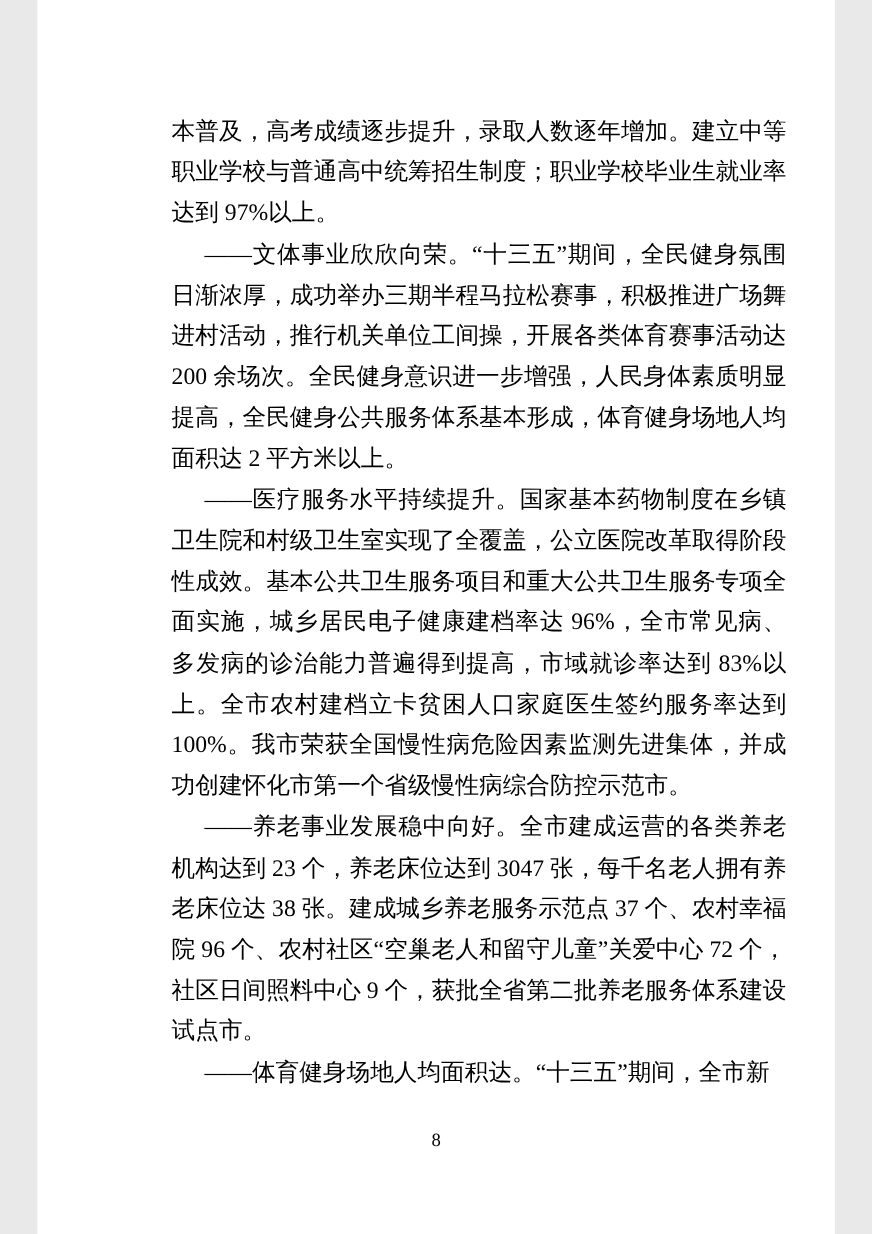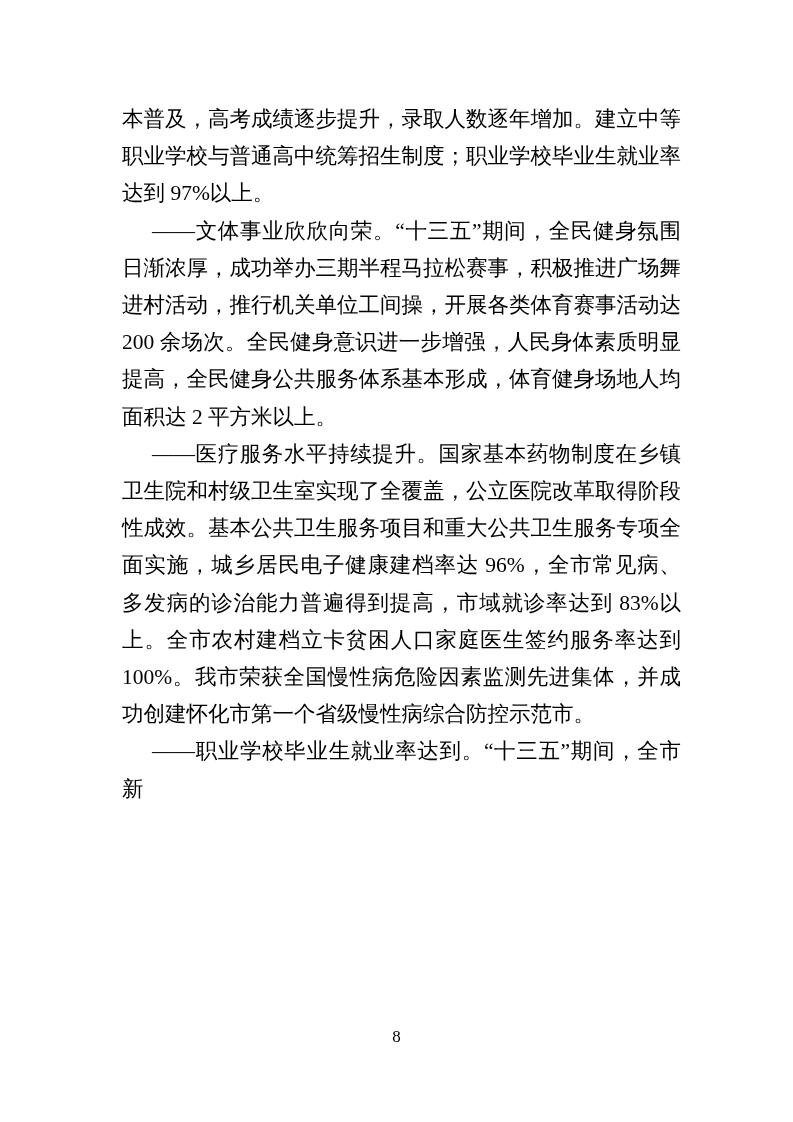--- a/index.html
+++ b/index.html
@@ -2,21 +2,21 @@
 <html><head>
 <meta charset="utf-8">
 <style>
   html, body {
     margin: 0;
     padding: 0;
     background: #e9e9e9;
   }
   .page {
     position: relative;
-    width: 793px;
+    width: 725px;
     height: 1122px;
     margin: 0 auto;
     background: #ffffff;
     color: #000000;
     font-family: "Liberation Serif", "DejaVu Serif", serif;
     overflow: hidden;
   }
   .text-block {
     position: absolute;
     left: 122px;
@@ -53,19 +53,20 @@
 
 <div class="page">
   <div class="text-block">
 
     <p class="para"><span>本普及，高考成绩逐步提升，录取人数逐年增加。建立中等职业学校与普通高中统筹招生制度；职业学校毕业生就业率达到 97%以上。</span></p>
 
     <p class="para indent"><span class="heading">——文体事业欣欣向荣。</span><span>“十三五”期间，全民健身氛围日渐浓厚，成功举办三期半程马拉松赛事，积极推进广场舞进村活动，推行机关单位工间操，开展各类体育赛事活动达 200 余场次。全民健身意识进一步增强，人民身体素质明显提高，全民健身公共服务体系基本形成，体育健身场地人均面积达 2 平方米以上。</span></p>
 
     <p class="para indent"><span class="heading">——医疗服务水平持续提升。</span><span>国家基本药物制度在乡镇卫生院和村级卫生室实现了全覆盖，公立医院改革取得阶段性成效。基本公共卫生服务项目和重大公共卫生服务专项全面实施，城乡居民电子健康建档率达 96%，全市常见病、多发病的诊治能力普遍得到提高，市域就诊率达到 83%以上。全市农村建档立卡贫困人口家庭医生签约服务率达到 100%。我市荣获全国慢性病危险因素监测先进集体，并成功创建怀化市第一个省级慢性病综合防控示范市。</span></p>
 
+    <p class="para indent"><span class="heading">——养老事业发展稳中向好。</span><span>全市建成运营的各类养老机构达到 23 个，养老床位达到 3047 张，每千名老人拥有养老床位达 38 张。建成城乡养老服务示范点 37 个、农村幸福院 96 个、农村社区“空巢老人和留守儿童”关爱中心 72 个，社区日间照料中心 9 个，获批全省第二批养老服务体系建设试点市。</span></p>
 
-    <p class="para indent"><span class="heading">——职业学校毕业生就业率达到。</span><span>“十三五”期间，全市新</span></p>
+    <p class="para indent"><span class="heading">——体育健身场地人均面积达。</span><span>“十三五”期间，全市新</span></p>
 
   </div>
 
   <div class="page-number">8</div>
 </div>
 
 </body></html>

